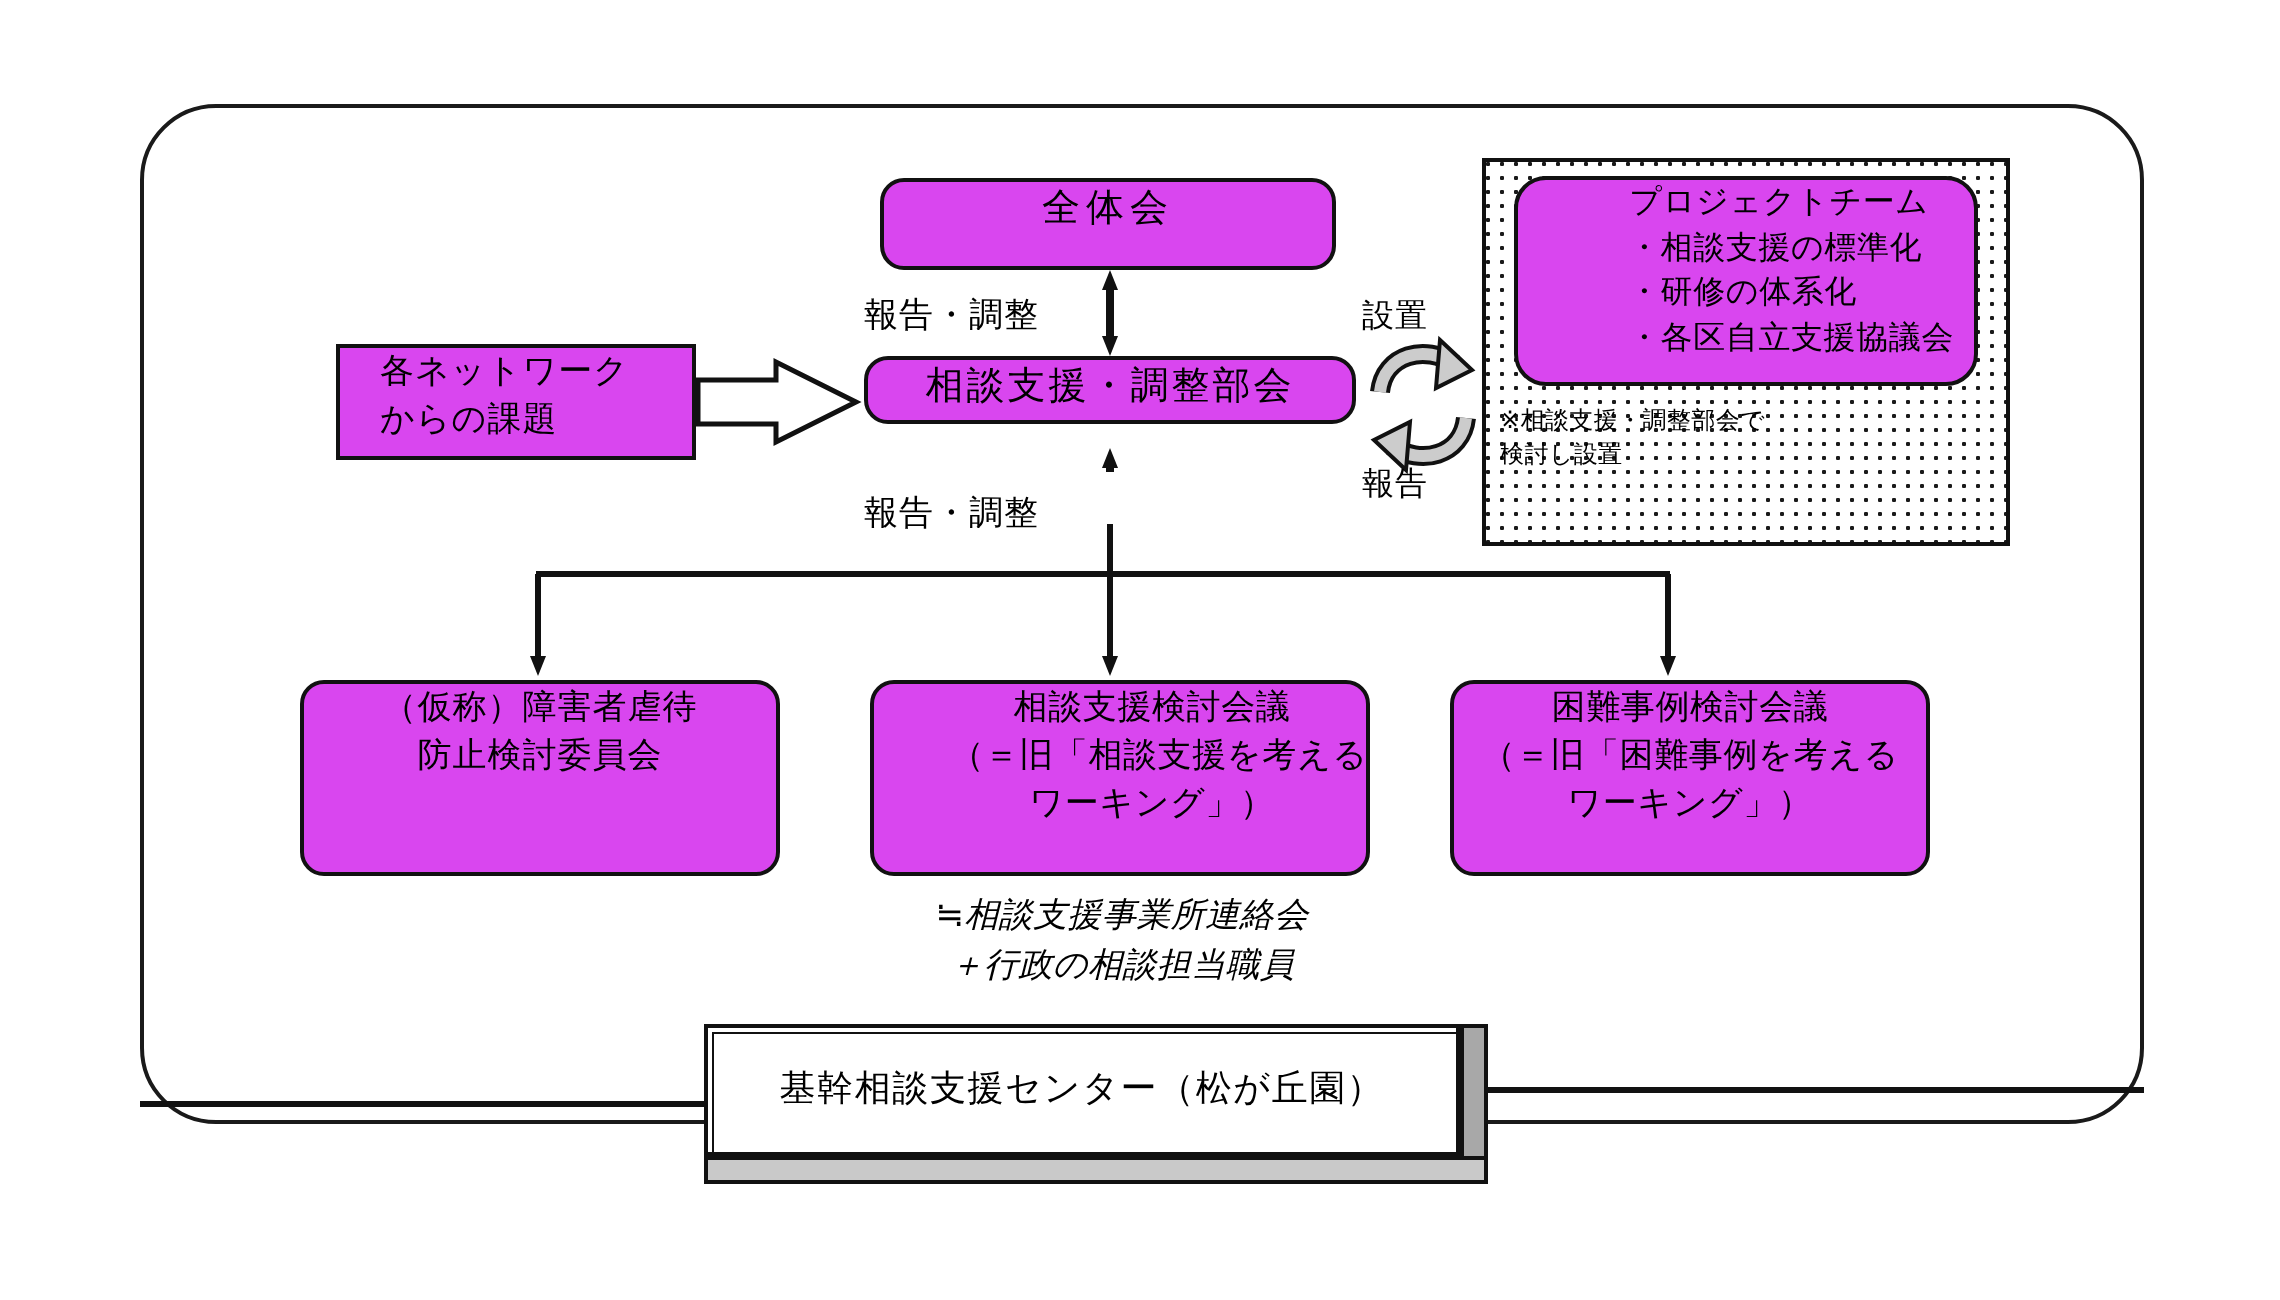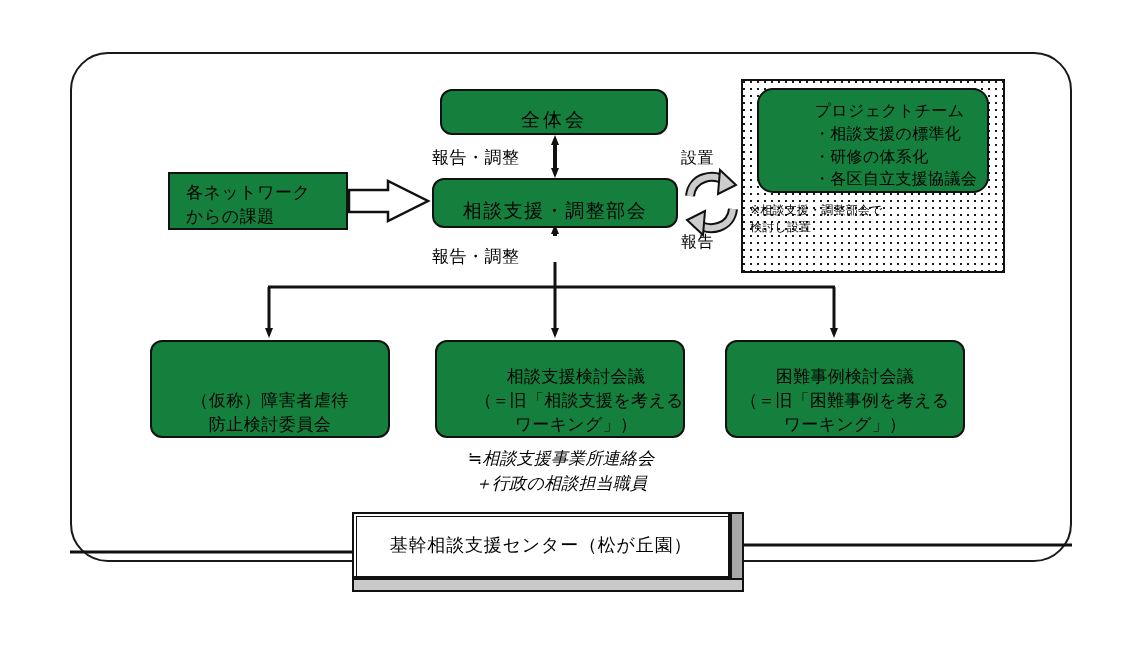--- a/index.html
+++ b/index.html
@@ -25,23 +25,23 @@
     height: 510px;
     border: 2px solid #1a1a1a;
     border-radius: 38px;
     box-sizing: border-box;
     background: transparent;
   }
   .node {
     position: absolute;
     box-sizing: border-box;
     border: 2px solid #111111;
-    background: #15803d;
+    background: #d946ef;
     display: flex;
-    align-items: flex-end;
+    align-items: flex-start;
     justify-content: center;
     text-align: center;
     line-height: 1.42;
     color: #000000;
   }
   .rounded {
     border-radius: 12px;
   }
   .sharp {
     border-radius: 0;
@@ -56,32 +56,32 @@
   }
 
   
   #node-zentaikai {
     left: 440px; top: 89px; width: 228px; height: 46px;
     font-size: 19px; letter-spacing: 3px;
   }
 
   
   #node-soudan {
-    left: 432px; top: 178px; width: 246px; height: 50px;
-    font-size: 19px; letter-spacing: 1.5px; font-family: Liberation Mono, monospace;
+    left: 432px; top: 178px; width: 246px; height: 34px;
+    font-size: 19px; letter-spacing: 1.5px;
   }
 
   
   #node-network {
     left: 168px; top: 172px; width: 180px; height: 58px;
     font-size: 17px; letter-spacing: 0.5px;
     justify-content: flex-start;
     text-align: left;
   }
-  #node-network .lines { padding-left: 0; margin-left: 16px; }
+  #node-network .lines { padding-left: 20px; }
 
   
   #node-gyakutai {
     left: 150px; top: 340px; width: 240px; height: 98px;
     font-size: 17px; letter-spacing: 0.5px;
   }
   #node-kentou {
     left: 435px; top: 340px; width: 250px; height: 98px;
     font-size: 17px; letter-spacing: 0.3px; padding-left: 32px;
   }

